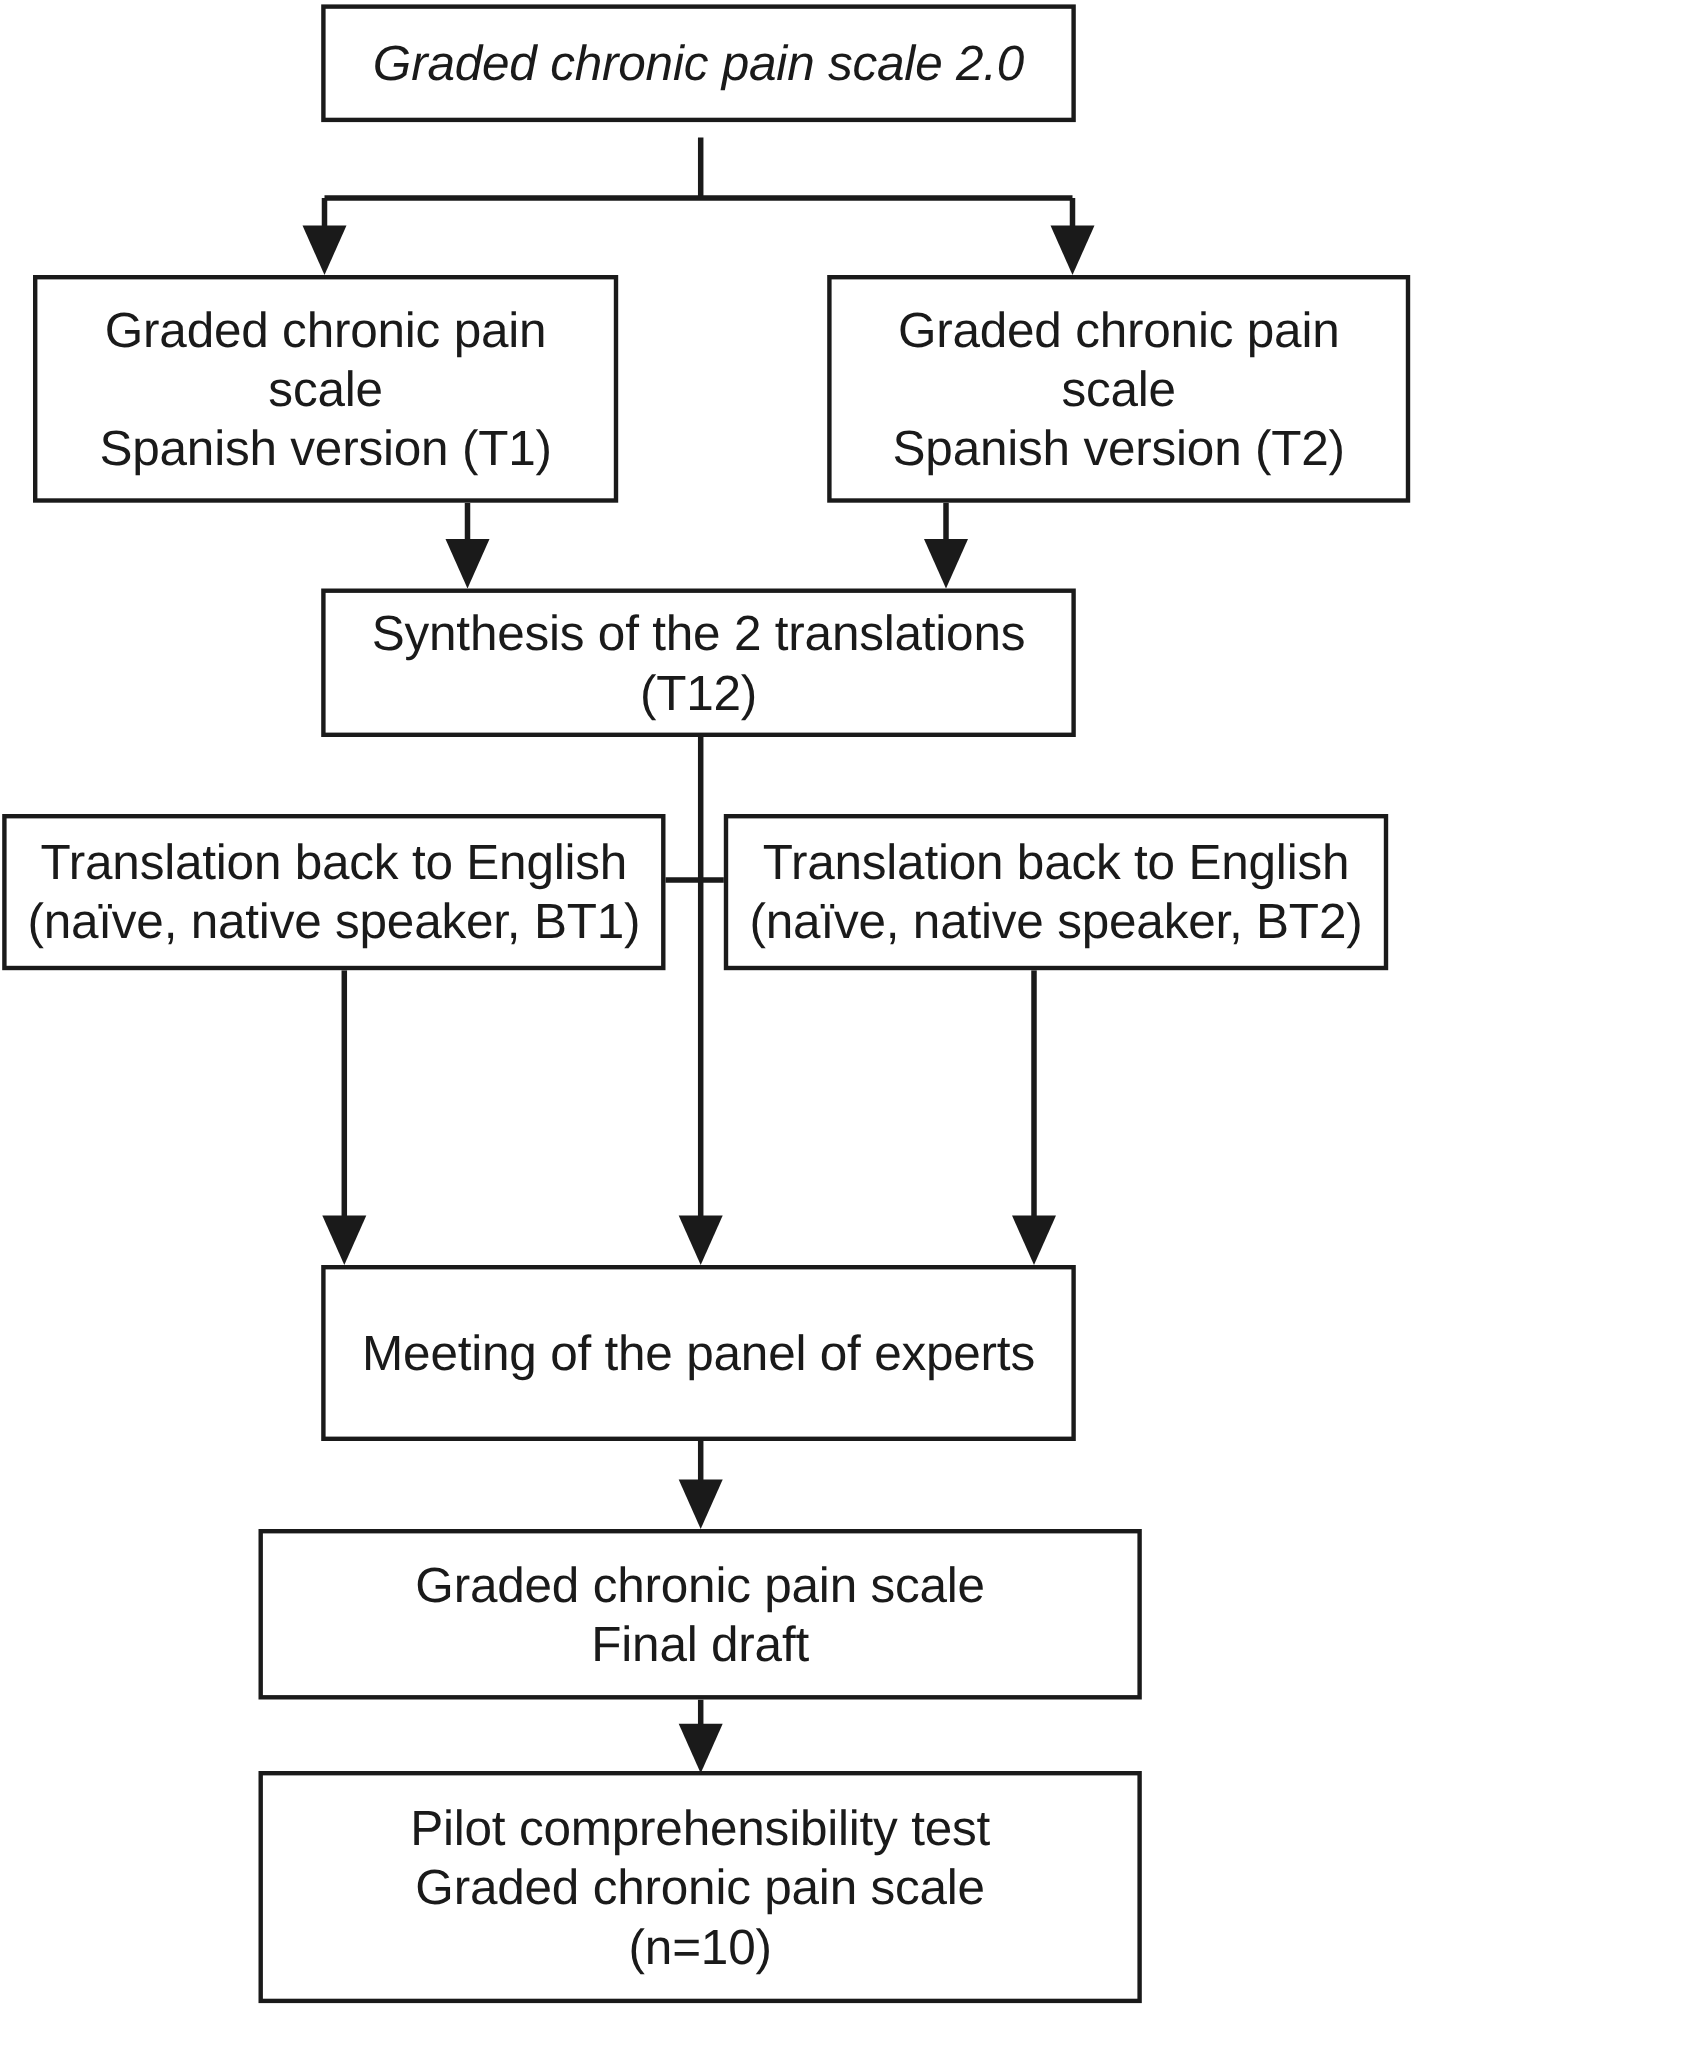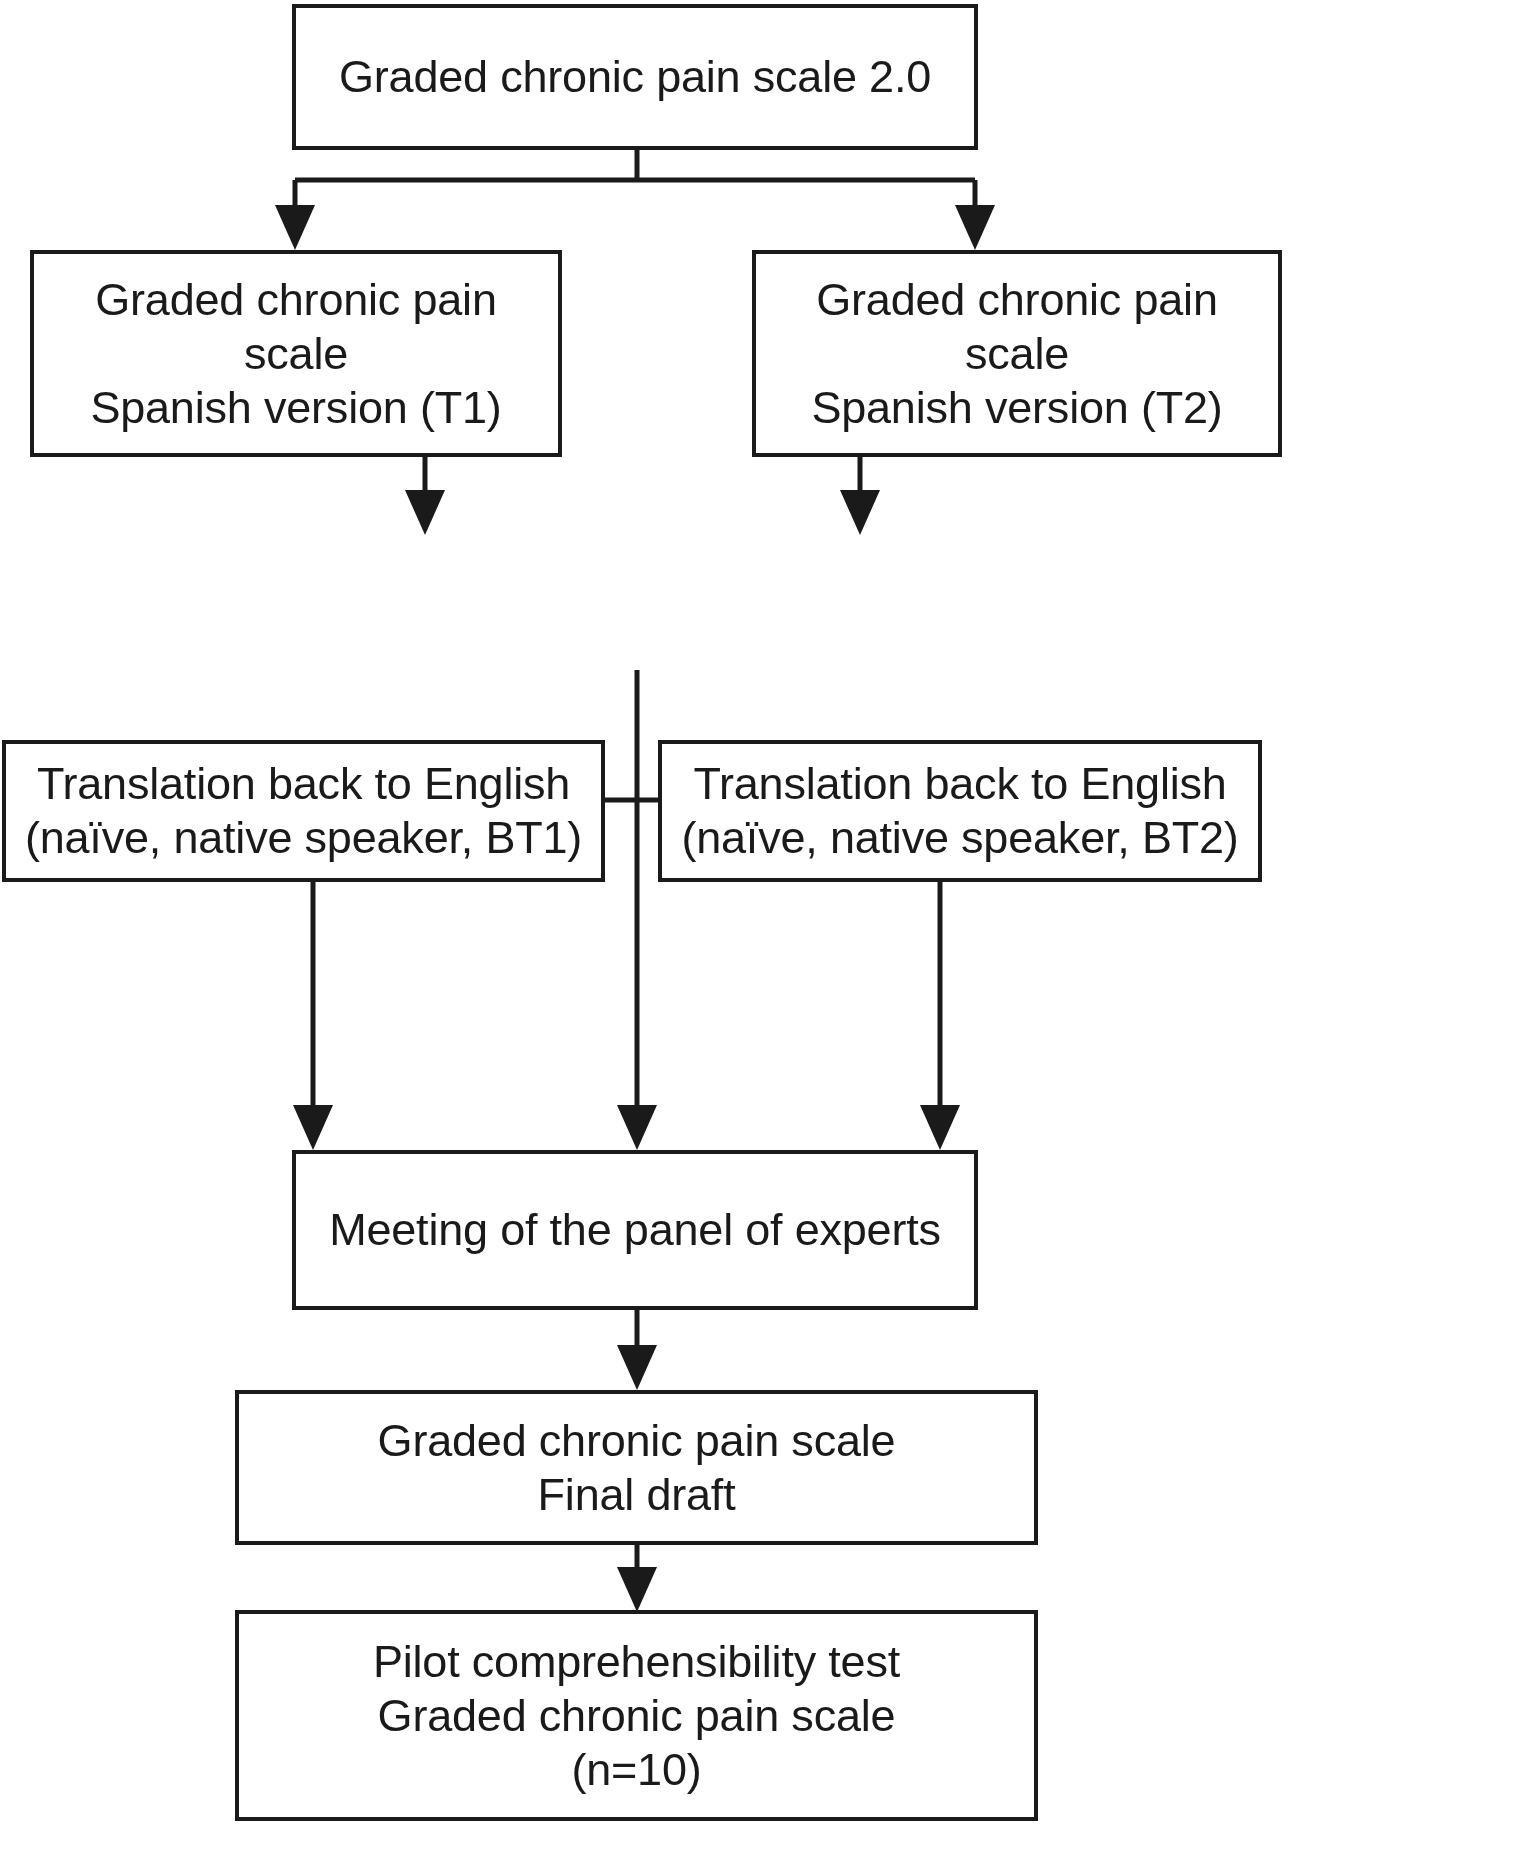--- a/index.html
+++ b/index.html
@@ -90,28 +90,30 @@
     <line x1="940" y1="882" x2="940" y2="1115"></line>
     <polygon points="940,1150 920,1105 960,1105"></polygon>
 
     <line x1="637" y1="1310" x2="637" y2="1355"></line>
     <polygon points="637,1390 617,1345 657,1345"></polygon>
 
     <line x1="637" y1="1545" x2="637" y2="1580"></line>
     <polygon points="637,1612 617,1567 657,1567"></polygon>
   </svg>
 
-  <div class="node" style="left:292px; top:4px; width:686px; height:146px;">Graded chronic pain scale 2.0</div>
+  <div class="node" style="left:292px; top:4px; width:686px; height:107px;font-style:italic;">Graded chronic pain scale 2.0</div>
 
   <div class="node" style="left:30px; top:250px; width:532px; height:207px;">Graded chronic pain scale
 Spanish version (T1)</div>
 
   <div class="node" style="left:752px; top:250px; width:530px; height:207px;">Graded chronic pain scale
 Spanish version (T2)</div>
 
+  <div class="node" style="left:292px; top:535px; width:686px; height:135px;">Synthesis of the 2 translations
+(T12)</div>
 
   <div class="node" style="left:2px; top:740px; width:603px; height:142px;">Translation back to English
 (naïve, native speaker, BT1)</div>
 
   <div class="node" style="left:658px; top:740px; width:604px; height:142px;">Translation back to English
 (naïve, native speaker, BT2)</div>
 
   <div class="node" style="left:292px; top:1150px; width:686px; height:160px;">Meeting of the panel of experts</div>
 
   <div class="node" style="left:235px; top:1390px; width:803px; height:155px;">Graded chronic pain scale

